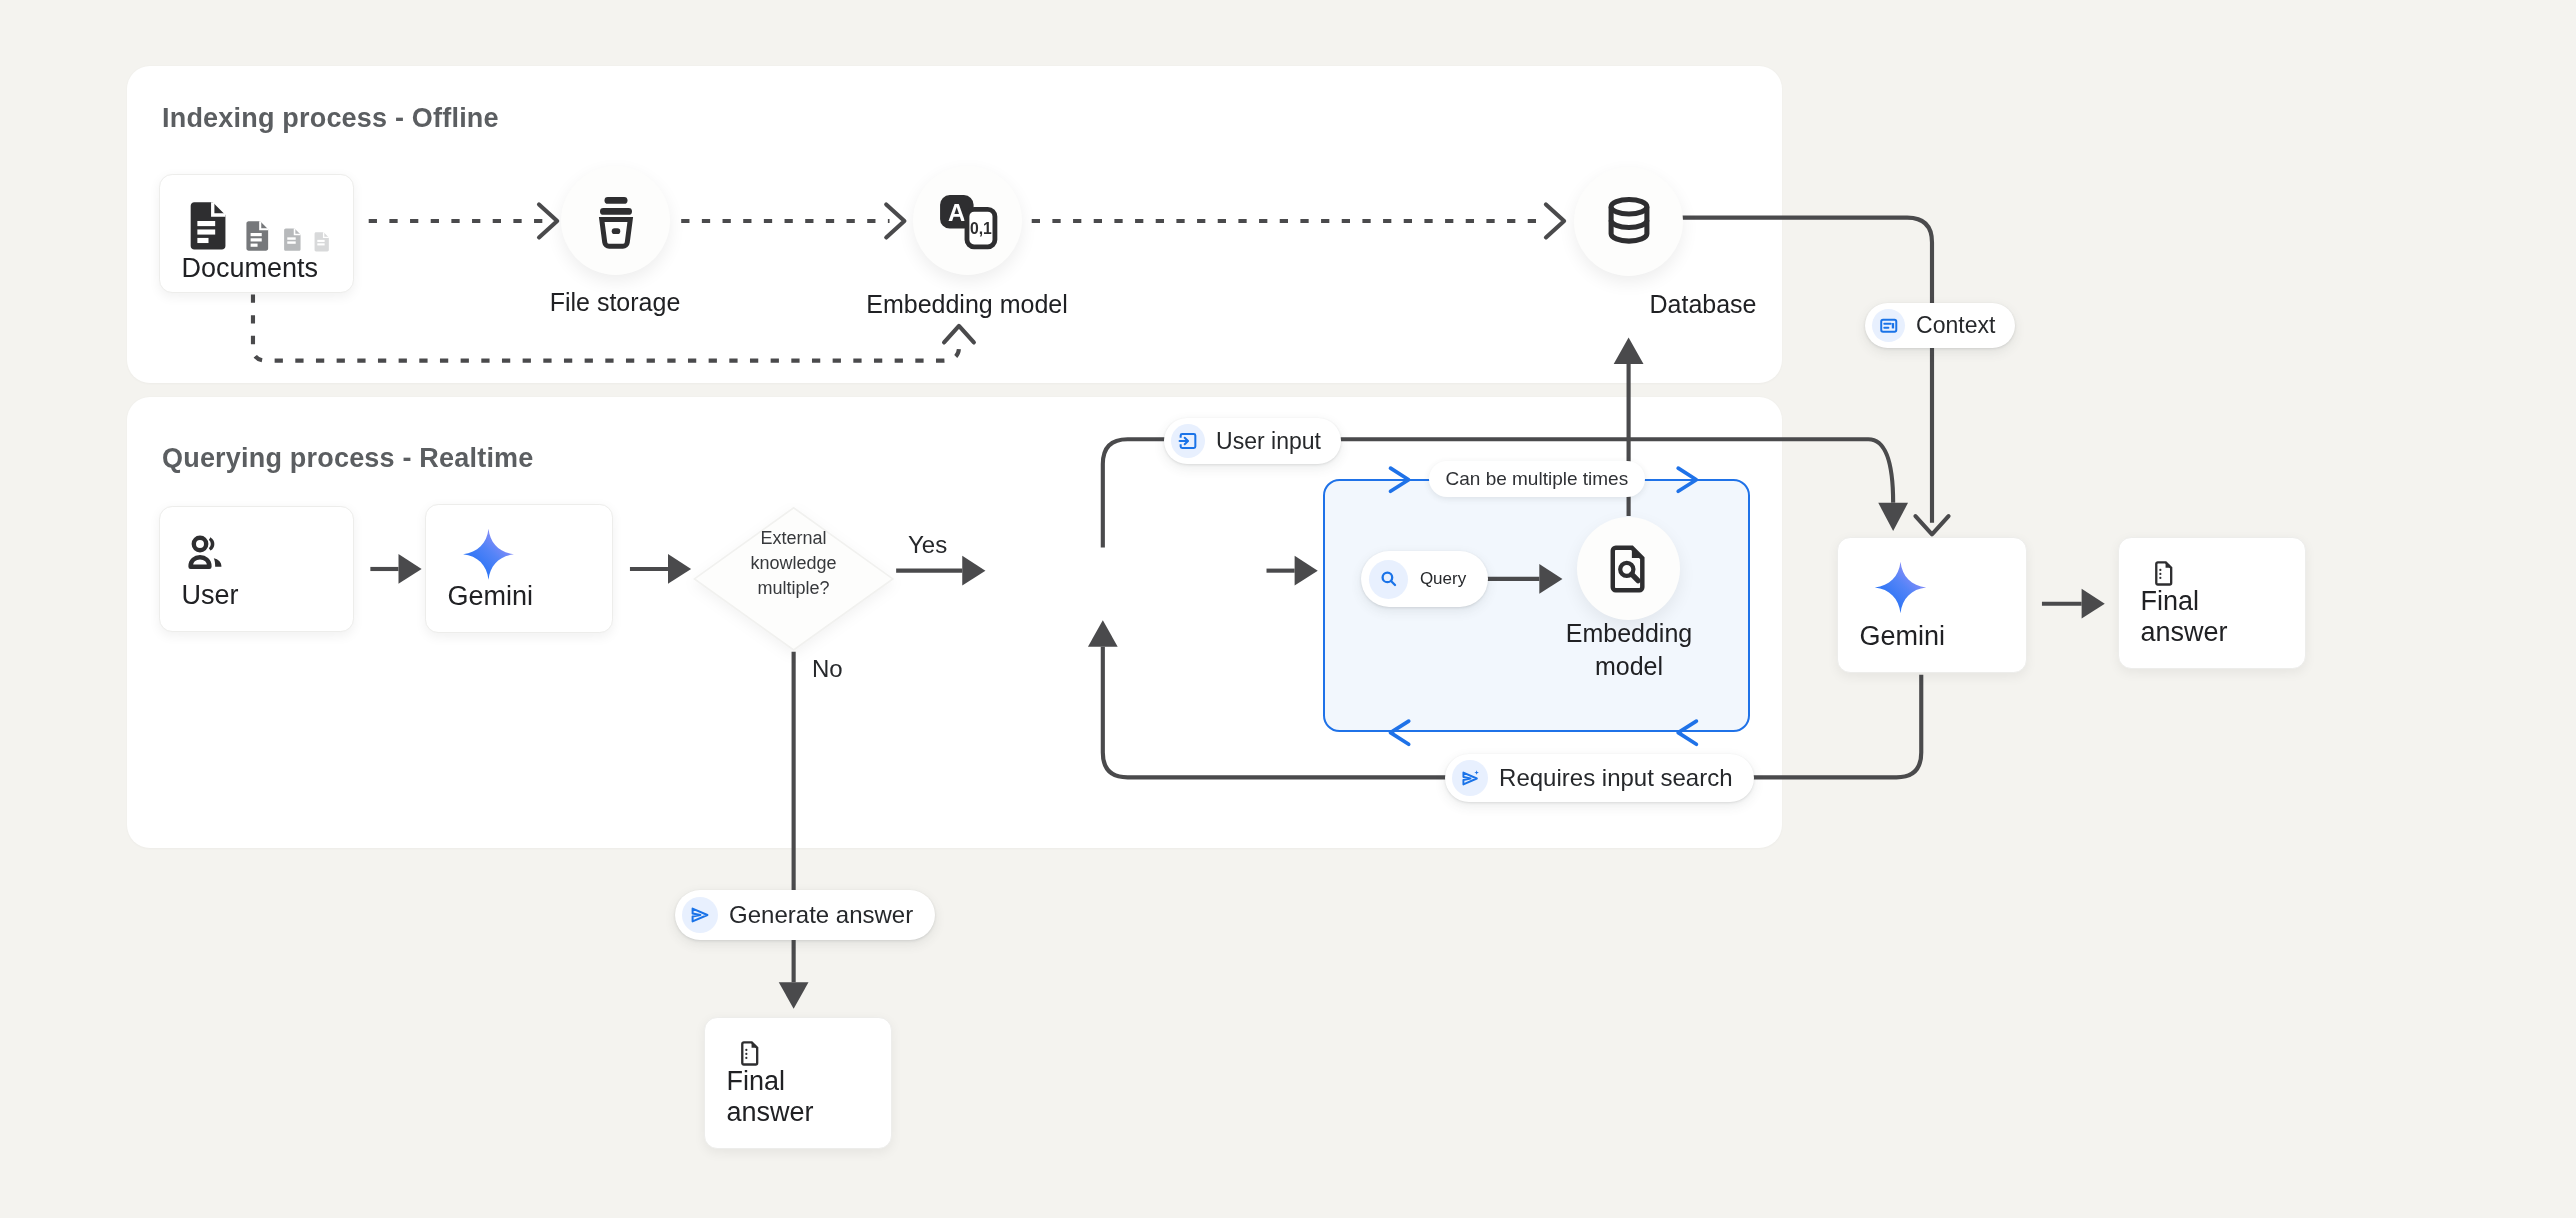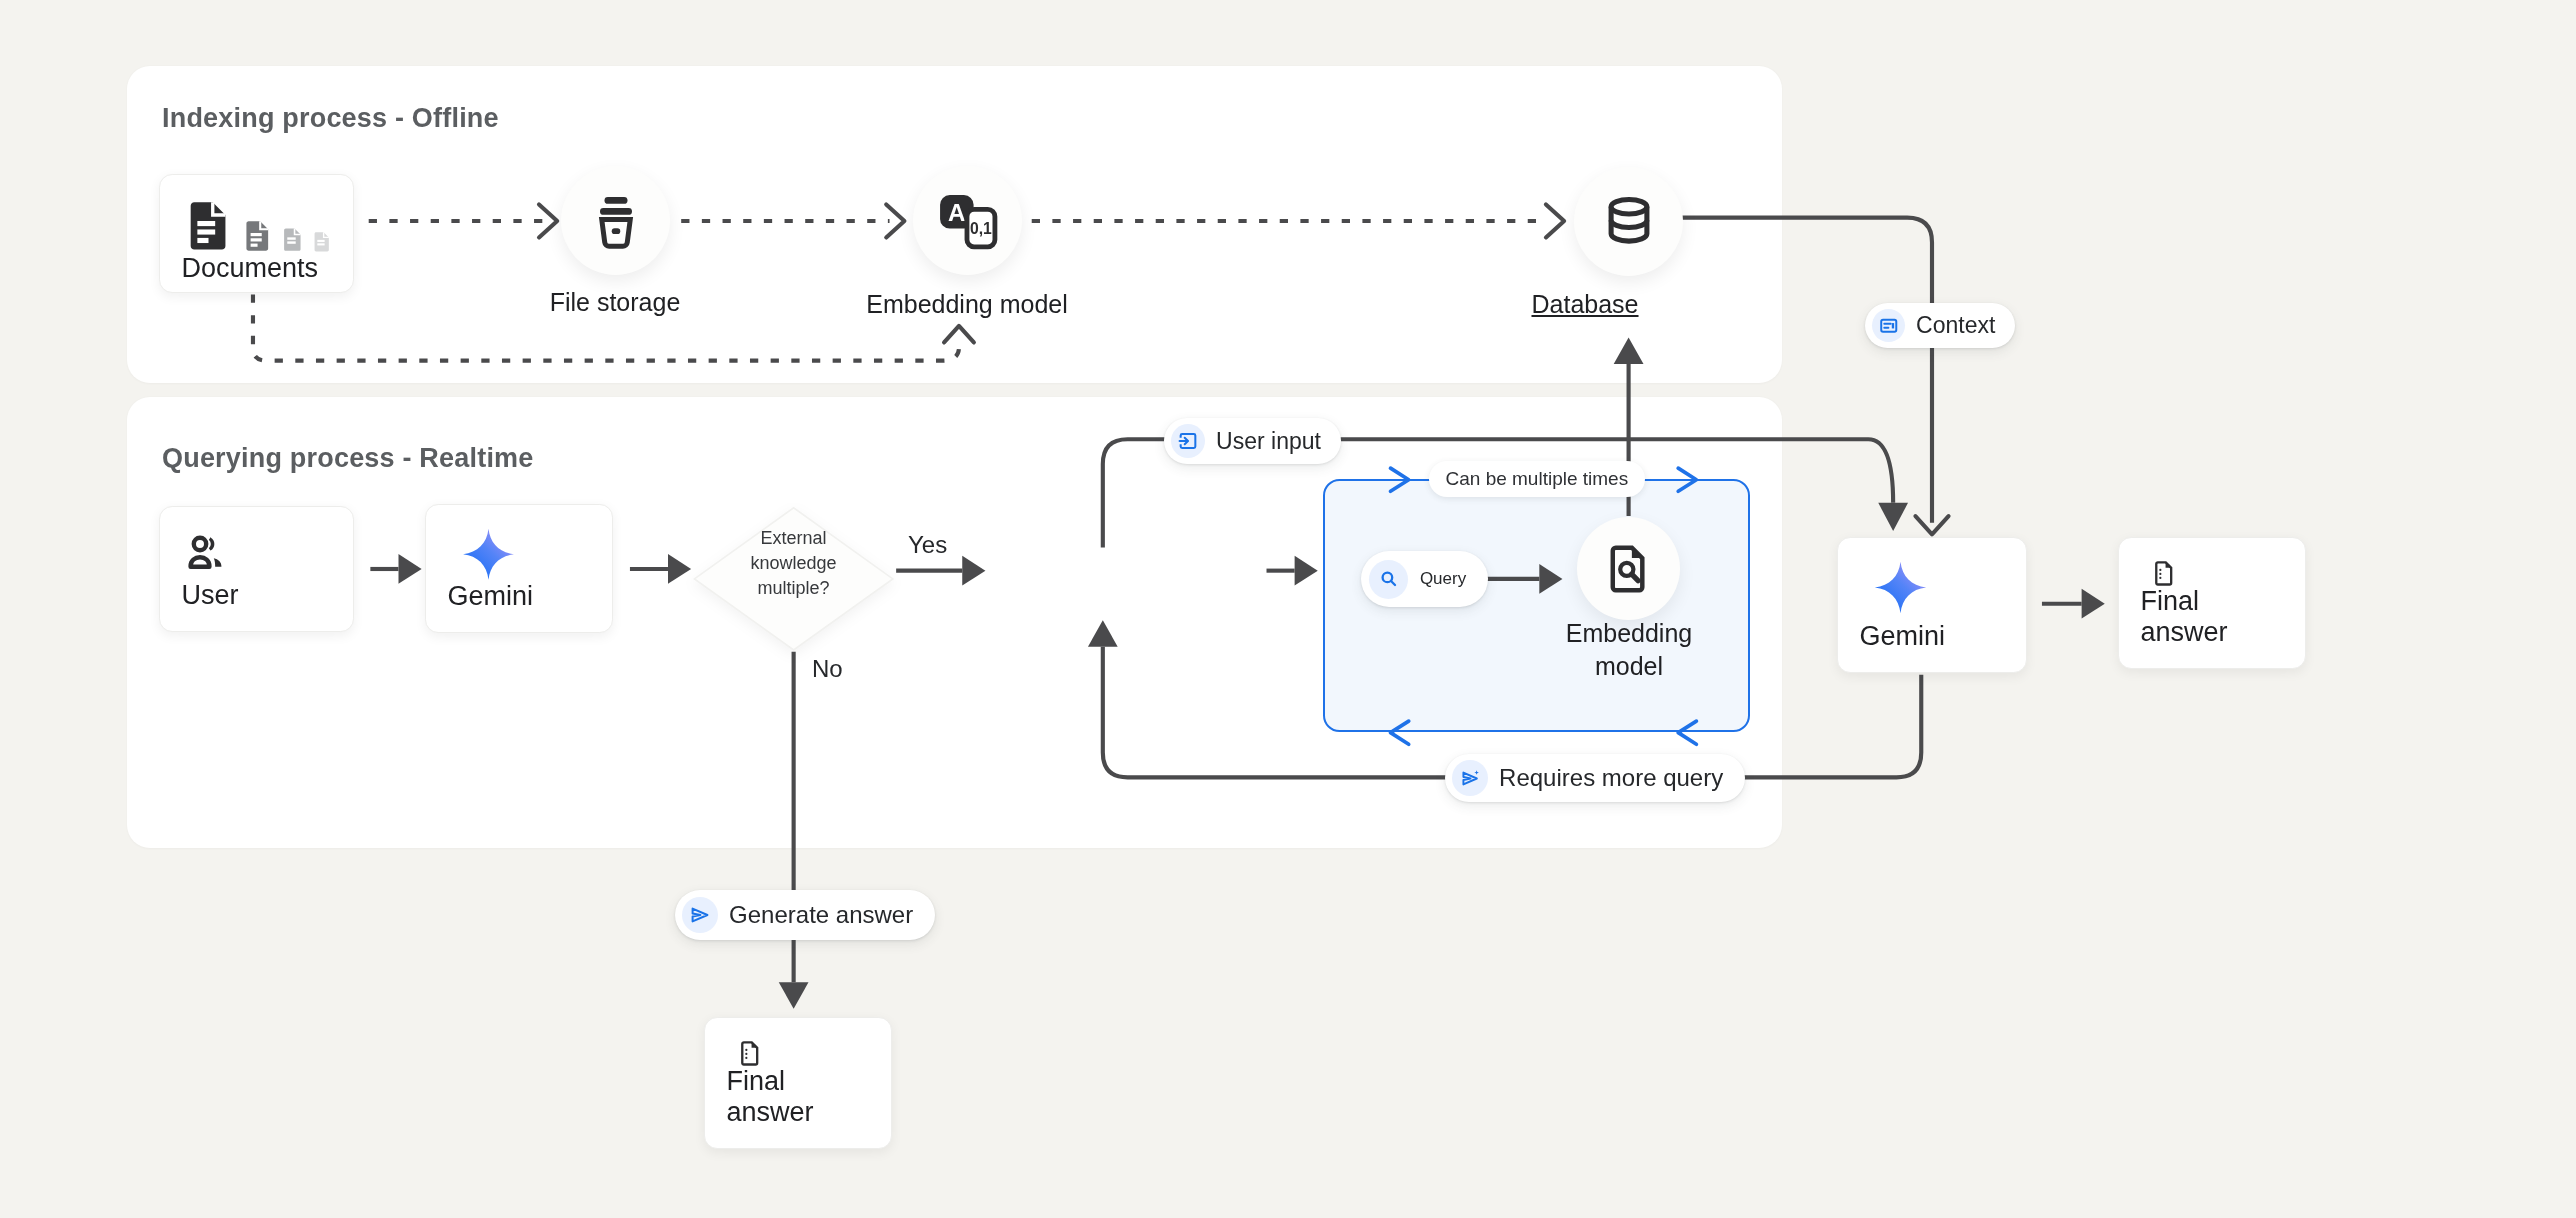--- a/index.html
+++ b/index.html
@@ -176,21 +176,21 @@
   </div>
   <div class="node-label" style="left:843px;top:288px;width:248px;">Embedding model</div>
 
   <div class="circle" style="left:1574px;top:167px;width:109px;height:109px;">
     <svg width="58" height="58" viewBox="0 0 24 24">
         <ellipse cx="12" cy="5.7" rx="7.4" ry="3" fill="none" stroke="#2e2e30" stroke-width="2.1"></ellipse>
         <path d="M4.6 5.7v11.2c0 1.66 3.3 3 7.4 3s7.4-1.34 7.4-3V5.7" fill="none" stroke="#2e2e30" stroke-width="2.1"></path>
         <path d="M4.6 11.3c0 1.66 3.3 3 7.4 3s7.4-1.34 7.4-3" fill="none" stroke="#2e2e30" stroke-width="2.1"></path>
       </svg>
   </div>
-  <div class="node-label" style="left:1461px;top:288px;width:248px;text-decoration:underline;">Database</div>
+  <div class="node-label" style="left:1579px;top:288px;width:248px;">Database</div>
 
   <div class="card" style="left:159px;top:506px;width:195px;height:126px;">
     <svg width="48" height="48" viewBox="0 0 24 24">
       <circle cx="9" cy="7.5" r="3.1" fill="none" stroke="#2e2e30" stroke-width="2.2"></circle>
       <path d="M13.9 4.8a3.1 3.1 0 0 1 0 5.4 3.6 3.6 0 0 0 0-5.4z" fill="#2e2e30" stroke="#2e2e30" stroke-width="1.4"></path>
       <path d="M4.3 18.9v-.4c0-2.7 2.1-4.4 4.7-4.4s4.7 1.7 4.7 4.4v.4z" fill="none" stroke="#2e2e30" stroke-width="2.2" stroke-linejoin="round"></path>
       <path d="M15.9 14.6c2.3.5 3.8 2 3.8 3.9v.4h-3.1c0-1.7-.2-3.2-.7-4.3z" fill="#2e2e30"></path>
     </svg>
     <div class="label">User</div>
   </div>
@@ -256,21 +256,21 @@
   </div>
   <div class="node-label" style="left:1538px;top:617px;width:182px;">Embedding model</div>
 
   <div class="pill" style="left:1445px;top:754px;height:48px;padding:0 21.5px 0 7.4px;gap:10.7px;">
     <span class="ic" style="width:36px;height:36px;">
       <svg width="23" height="23" viewBox="0 0 24 24">
           <path d="M4.6 18.2v-4.6l7.4-1.6-7.4-1.6V5.8L18.6 12z" fill="none" stroke="#1a73e8" stroke-width="2" stroke-linejoin="round"></path>
           <path d="M18.4 3.4l.65 1.75 1.75.65-1.75.65-.65 1.75-.65-1.75-1.75-.65 1.75-.65z" fill="#1a73e8"></path>
         </svg>
     </span>
-    <span class="txt" style="font-size:24px;">Requires more query</span>
+    <span class="txt" style="font-size:24px;">Requires input search</span>
   </div>
 
   <div class="pill" style="left:675px;top:890px;height:50px;padding:0 21.5px 0 7.4px;gap:10.7px;">
     <span class="ic" style="width:36px;height:36px;">
       <svg width="24" height="24" viewBox="0 0 24 24">
           <path d="M4.6 18.4v-4.8l7.8-1.6-7.8-1.6V5.6L19.4 12z" fill="none" stroke="#1a73e8" stroke-width="2" stroke-linejoin="round"></path>
         </svg>
     </span>
     <span class="txt" style="font-size:24px;">Generate answer</span>
   </div>

